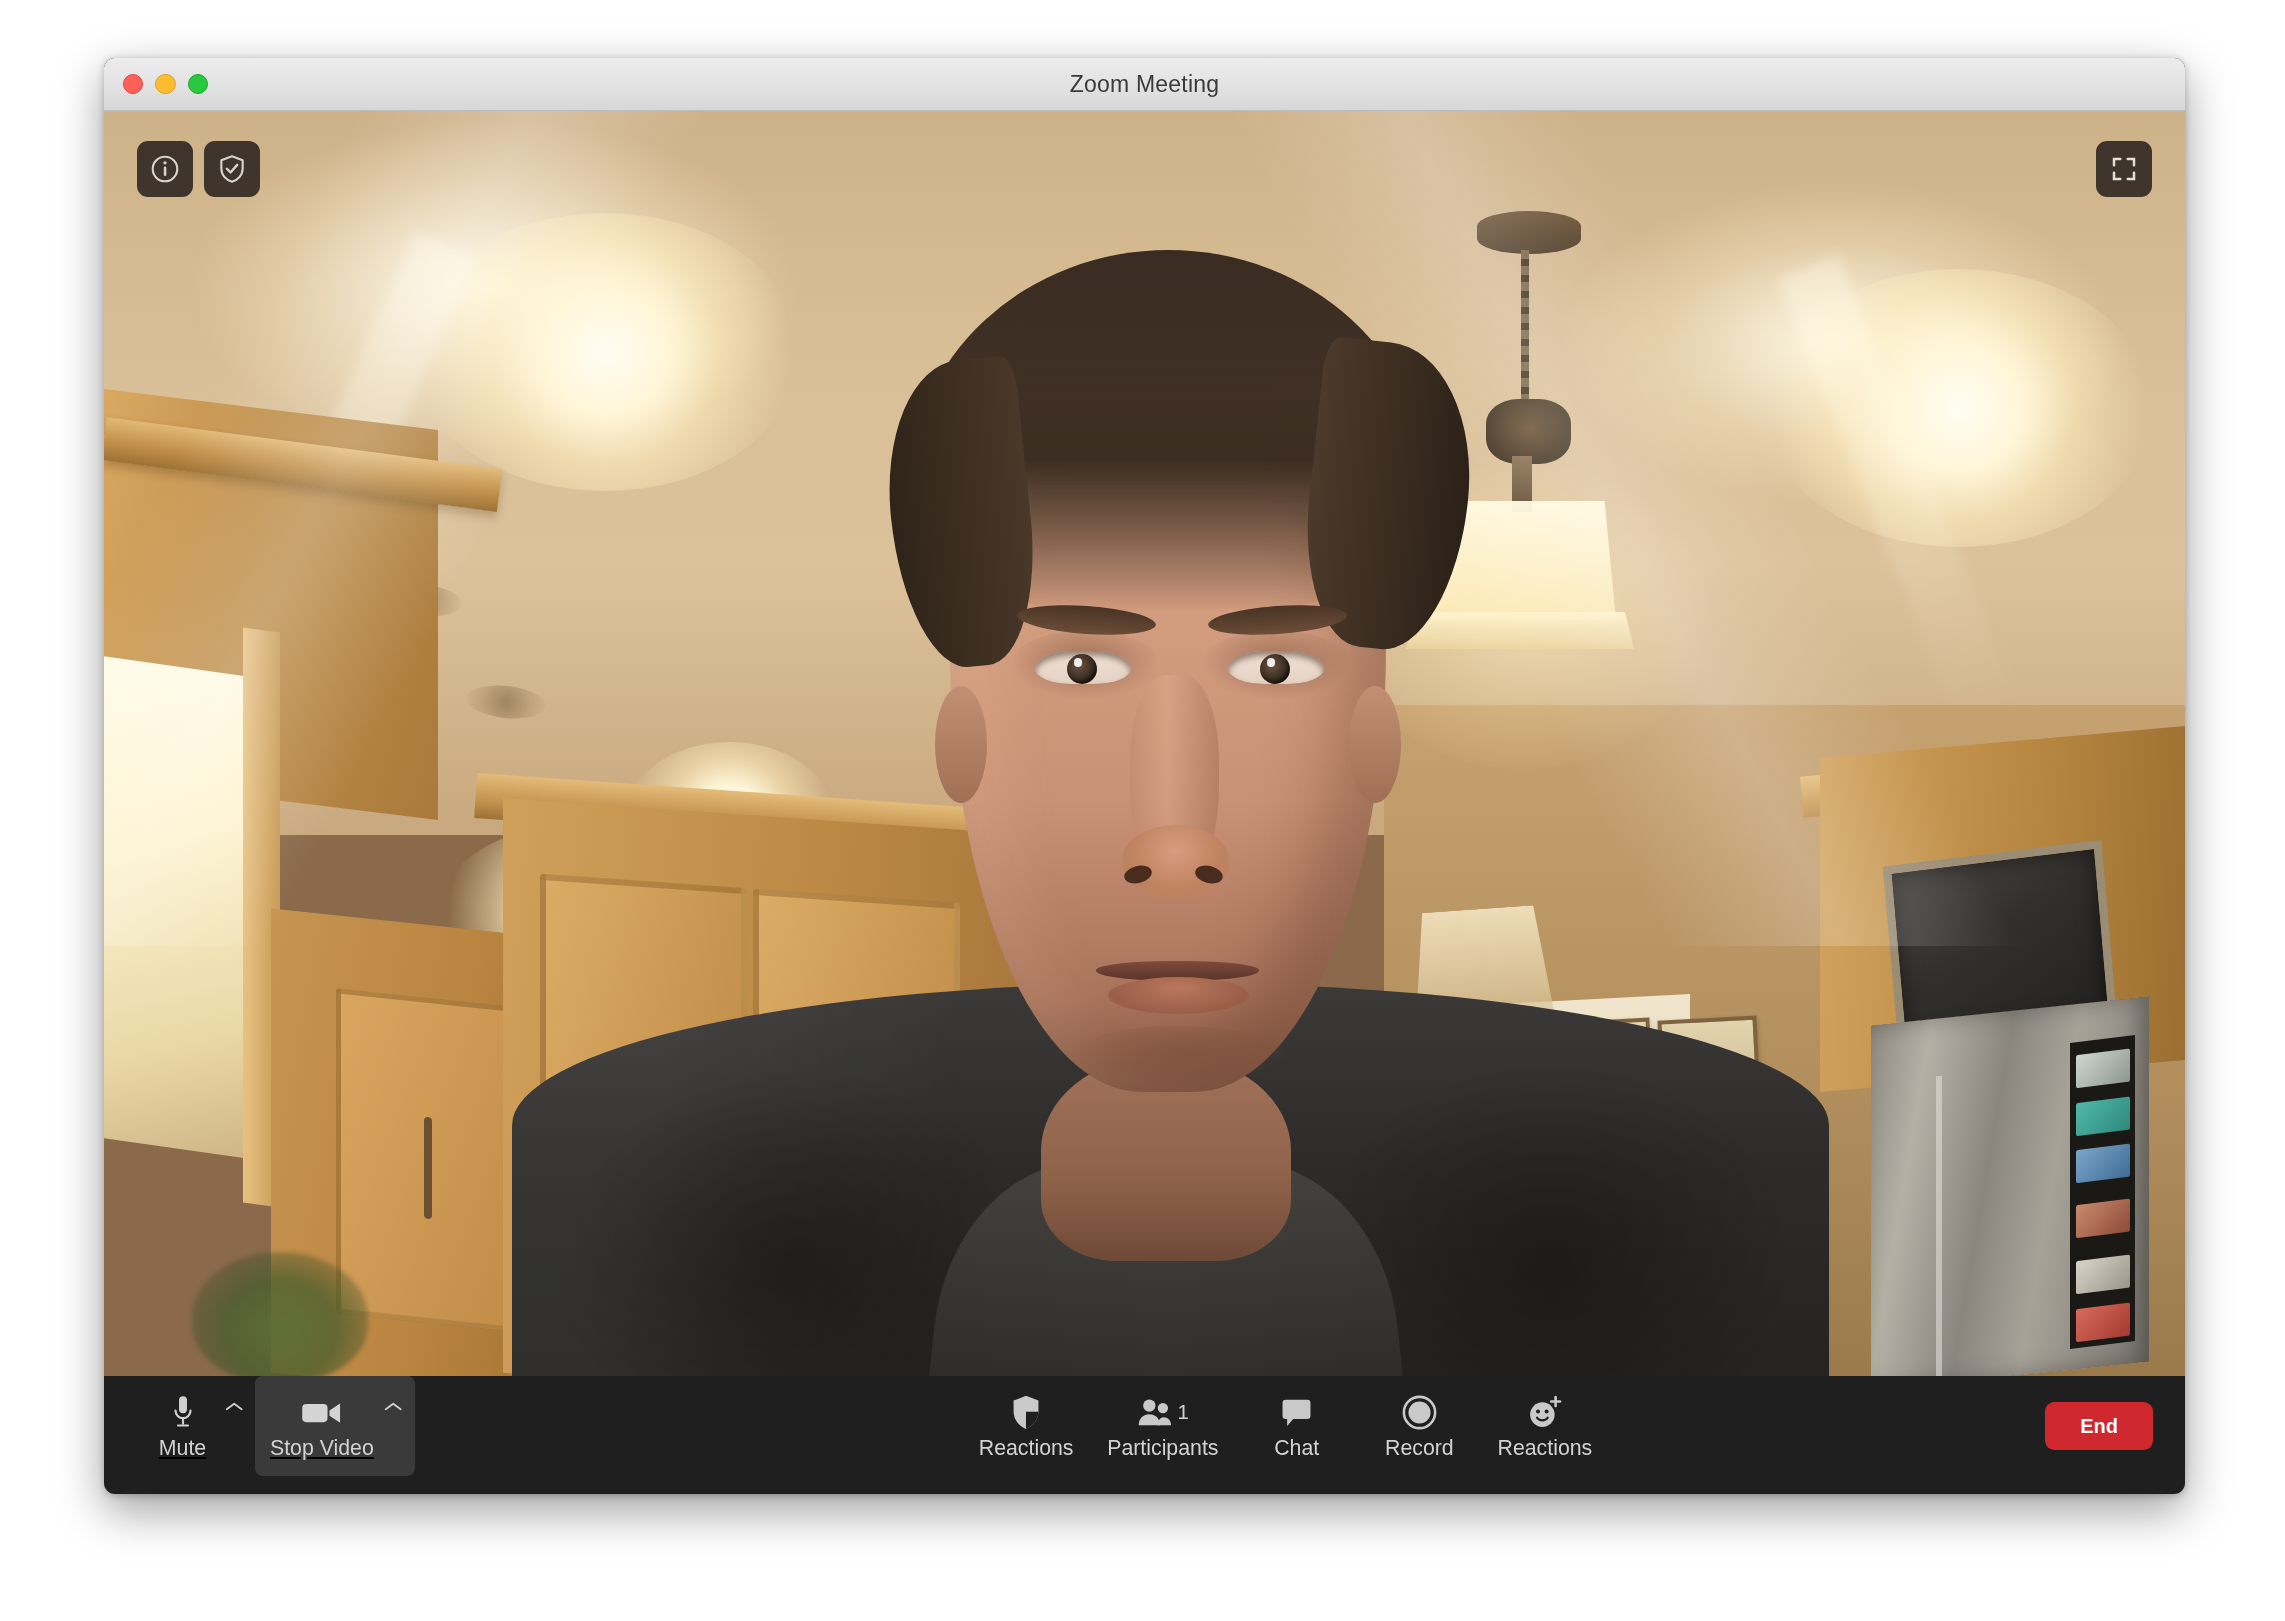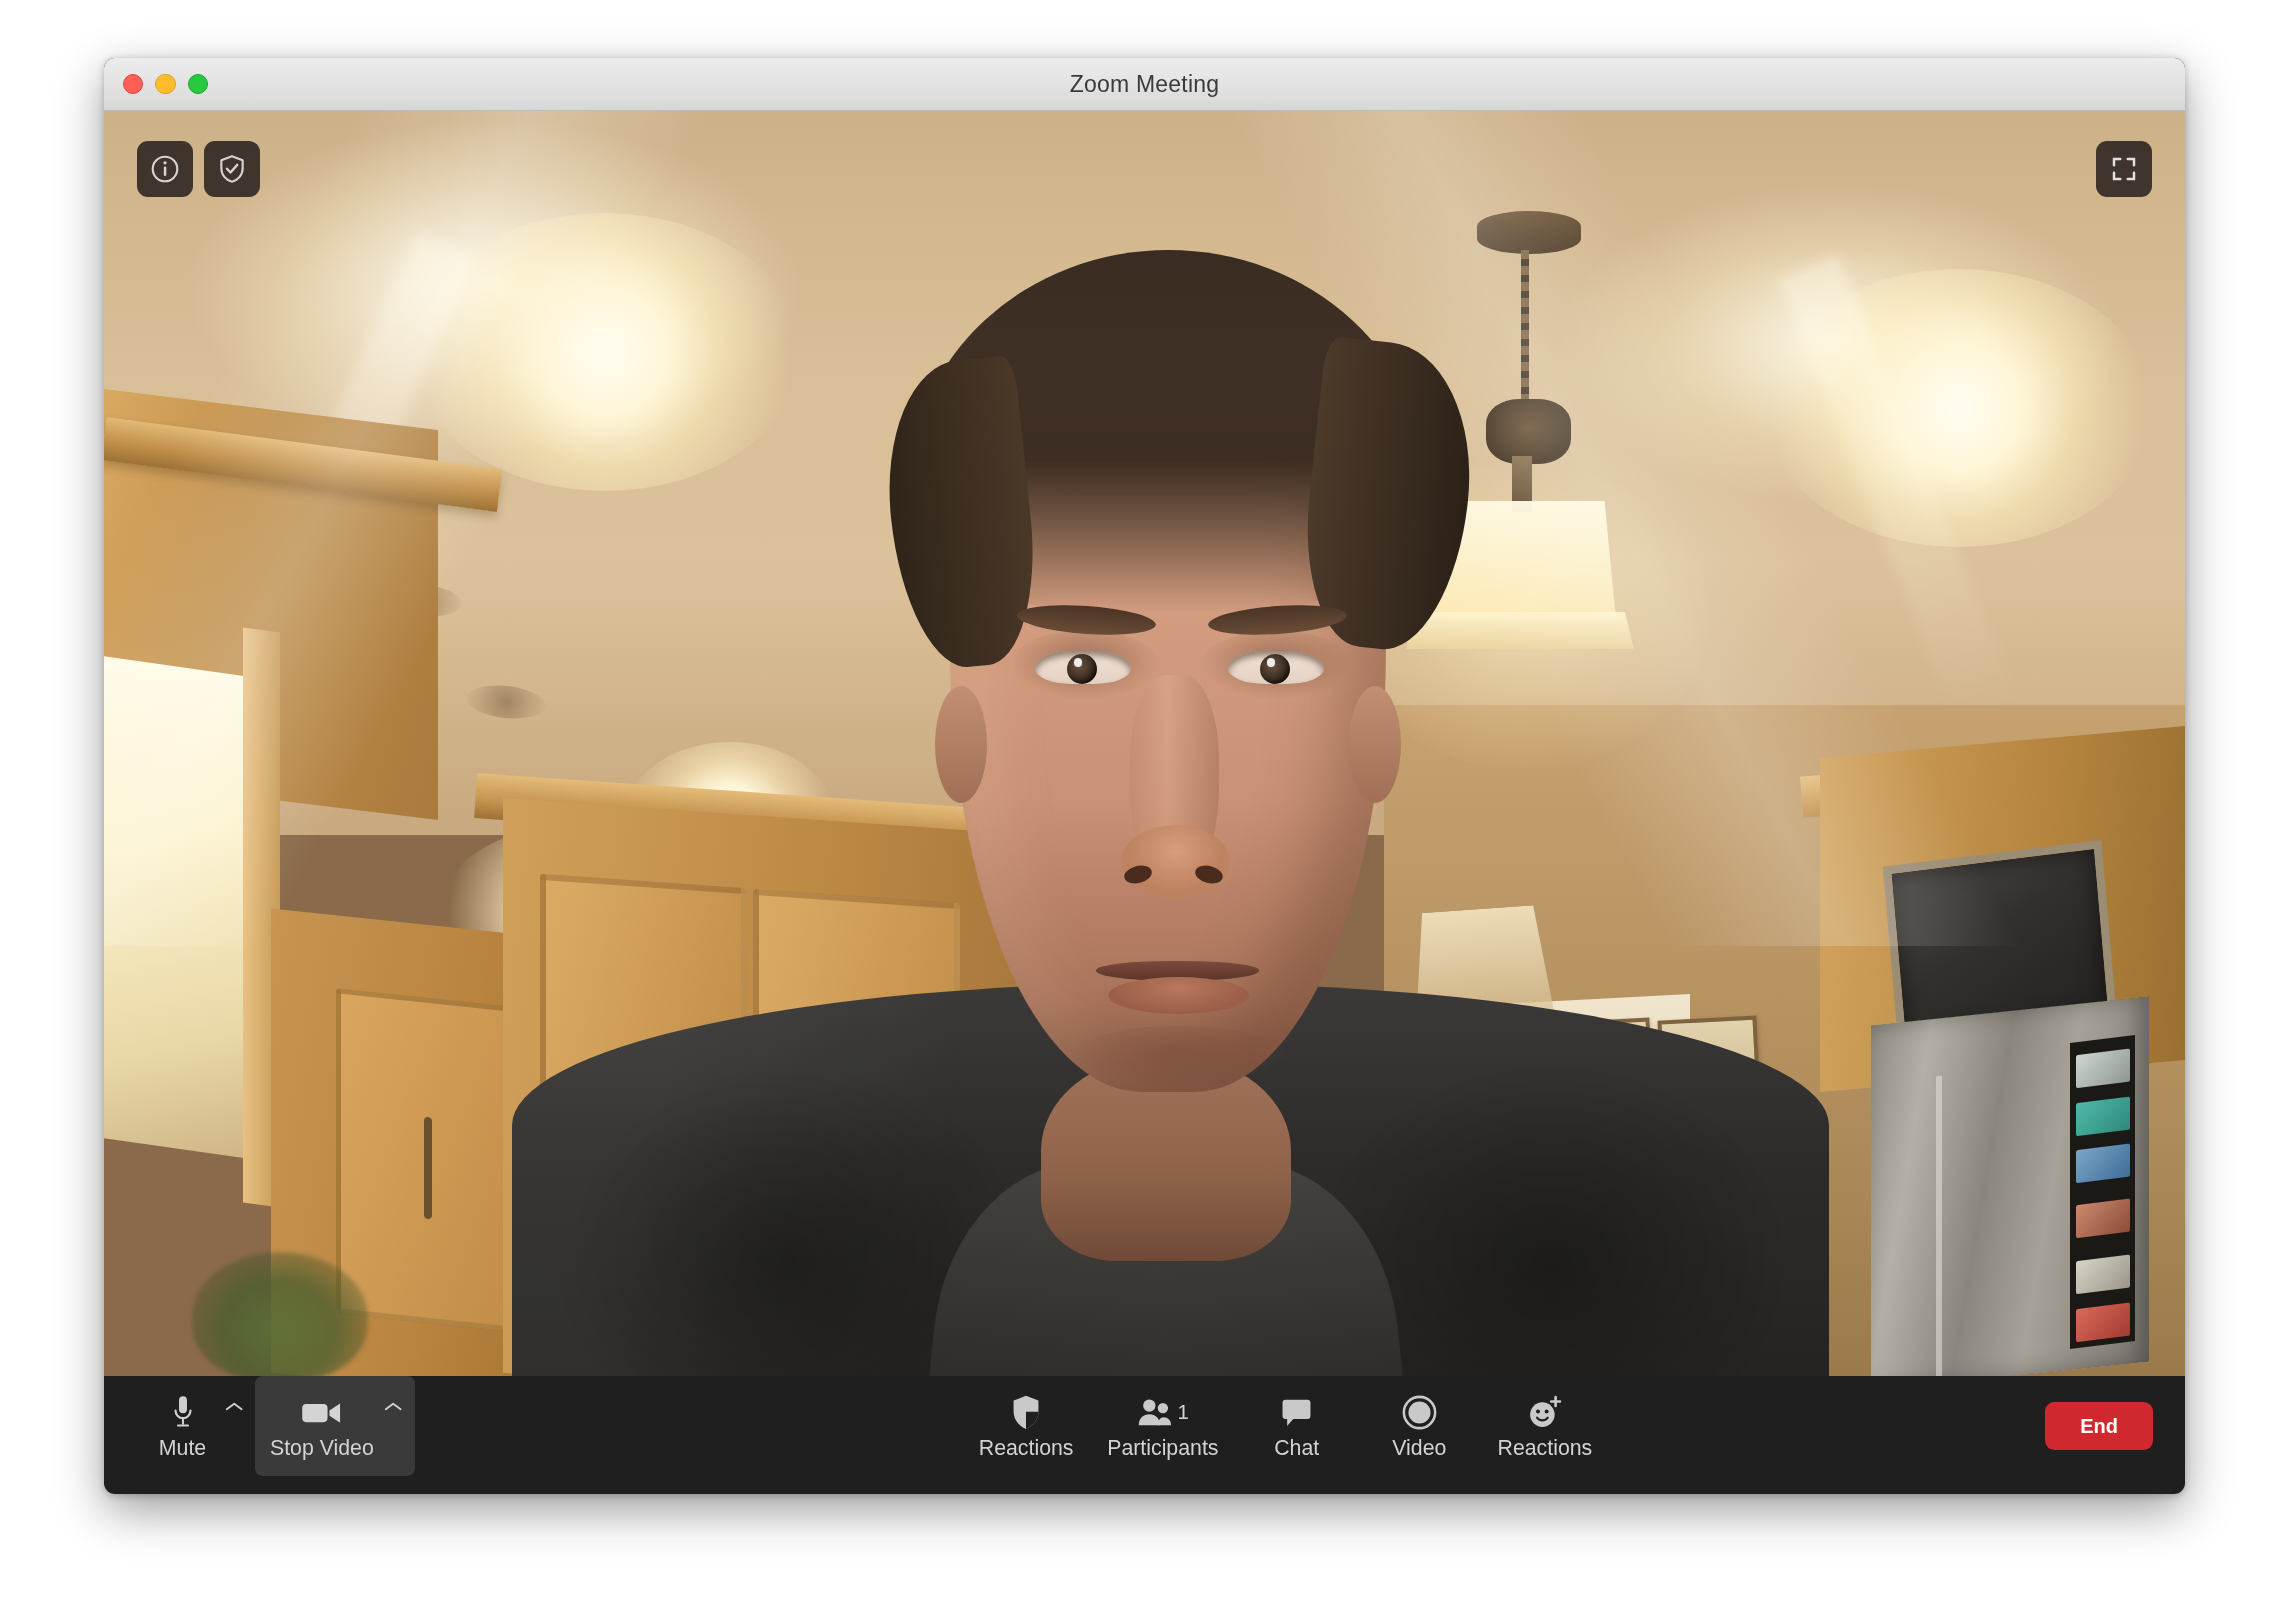--- a/index.html
+++ b/index.html
@@ -486,21 +486,21 @@
     position: relative;
     display: flex;
     flex-direction: column;
     align-items: center;
     justify-content: center;
     min-width: 119px;
     padding: 9.3px 15px 7.4px 15px;
     box-sizing: border-box;
     border-radius: 7.4px;
   }
-  .tb-item.has-caret { padding-right: 41px; }
+  .tb-item.has-caret { padding-right: 41px; text-decoration: underline; }
   .tb-item.active-bg { background: #3a3a3a; }
   .tb-icon {
     height: 39px;
     display: flex;
     align-items: center;
     justify-content: center;
     margin-bottom: 3.7px;
   }
   .tb-label {
     font-size: 21.3px;
@@ -752,21 +752,21 @@
         </div>
 
 
         <div class="tb-item">
           <div class="tb-icon">
             <svg width="35" height="35" viewBox="0 0 26 26">
               <circle cx="13" cy="13" r="11.6" fill="none" stroke="#c9c9c9" stroke-width="1.9"></circle>
               <circle cx="13" cy="13" r="8.2" fill="#c9c9c9"></circle>
             </svg>
           </div>
-          <div class="tb-label">Video</div>
+          <div class="tb-label">Record</div>
         </div>
 
         <div class="tb-item">
           <div class="tb-icon">
             <svg width="37" height="35" viewBox="0 0 28 26">
               <circle cx="12.4" cy="14.6" r="9.3" fill="#c9c9c9"></circle>
               <circle cx="9.1" cy="12.2" r="1.5" fill="#1f1f1f"></circle>
               <circle cx="15.6" cy="12.2" r="1.5" fill="#1f1f1f"></circle>
               <path d="M8.4 17 C10 19.6 14.8 19.6 16.4 17" fill="none" stroke="#1f1f1f" stroke-width="1.7" stroke-linecap="round"></path>
               <path d="M22.4 1.4 V8" stroke="#c9c9c9" stroke-width="2" stroke-linecap="round"></path>

